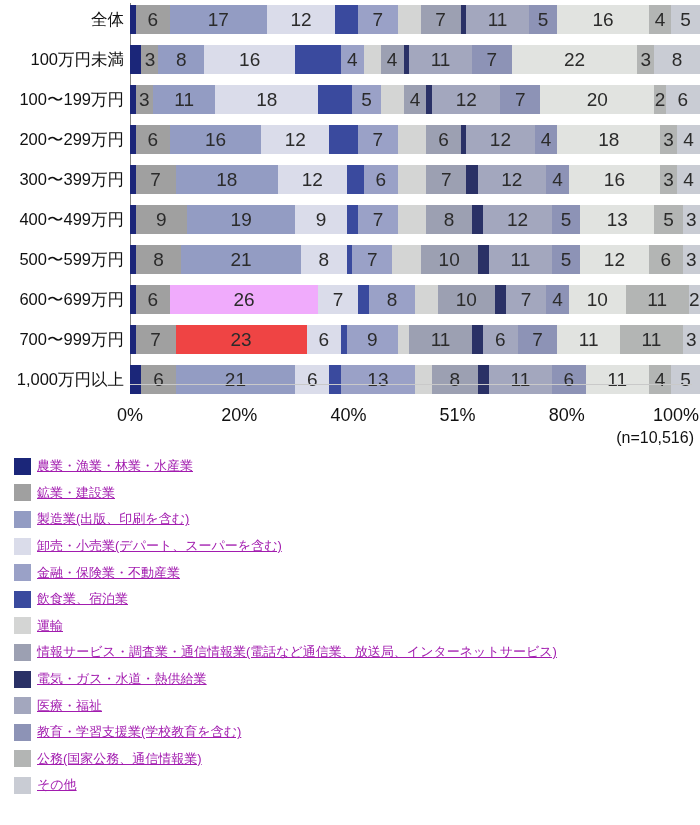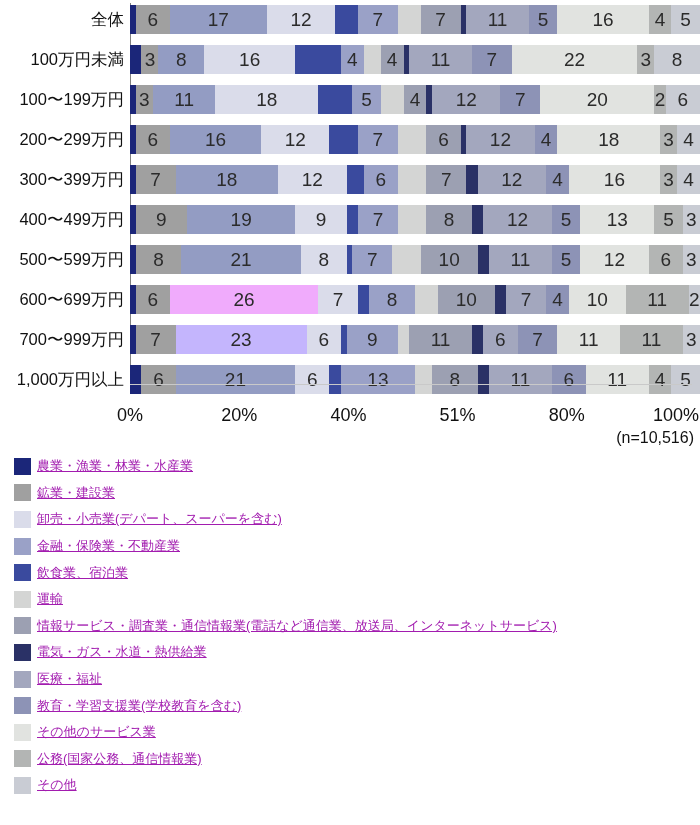--- a/index.html
+++ b/index.html
@@ -356,21 +356,21 @@
           </div>
         </div>
       </div>
       <div class="bar-row">
         <div class="cat-label">700〜999万円</div>
         <div class="bar">
           <div class="seg" style="width: 1%; background: rgb(27, 38, 121);"></div>
           <div class="seg" style="width: 7%; background: rgb(160, 160, 160);">
             <span class="seg-label">7</span>
           </div>
-          <div class="seg" style="width: 23%; background: #c4b5fd;">
+          <div class="seg" style="width: 23%; background: #ef4444;">
             <span class="seg-label">23</span>
           </div>
           <div class="seg" style="width: 6%; background: rgb(218, 220, 234);">
             <span class="seg-label">6</span>
           </div>
           <div class="seg" style="width: 1%; background: rgb(58, 74, 158);"></div>
           <div class="seg" style="width: 9%; background: rgb(154, 161, 199);">
             <span class="seg-label">9</span>
           </div>
           <div class="seg" style="width: 2%; background: rgb(212, 213, 212);"></div>
@@ -450,20 +450,24 @@
   <div class="legend" id="legend">
       <div class="legend-item">
         <span class="swatch" style="background: rgb(27, 38, 121);"></span>
         <span class="legend-text">農業・漁業・林業・水産業</span>
       </div>
       <div class="legend-item">
         <span class="swatch" style="background: rgb(160, 160, 160);"></span>
         <span class="legend-text">鉱業・建設業</span>
       </div>
       <div class="legend-item">
+        <span class="swatch" style="background: rgb(147, 156, 195);"></span>
+        <span class="legend-text">製造業(出版、印刷を含む)</span>
+      </div>
+      <div class="legend-item">
         <span class="swatch" style="background: rgb(218, 220, 234);"></span>
         <span class="legend-text">卸売・小売業(デパート、スーパーを含む)</span>
       </div>
       <div class="legend-item">
         <span class="swatch" style="background: rgb(154, 161, 199);"></span>
         <span class="legend-text">金融・保険業・不動産業</span>
       </div>
       <div class="legend-item">
         <span class="swatch" style="background: rgb(58, 74, 158);"></span>
         <span class="legend-text">飲食業、宿泊業</span>
@@ -482,24 +486,20 @@
       </div>
       <div class="legend-item">
         <span class="swatch" style="background: rgb(163, 167, 190);"></span>
         <span class="legend-text">医療・福祉</span>
       </div>
       <div class="legend-item">
         <span class="swatch" style="background: rgb(141, 147, 182);"></span>
         <span class="legend-text">教育・学習支援業(学校教育を含む)</span>
       </div>
       <div class="legend-item">
-        <span class="swatch" style="background: rgb(225, 227, 224);"></span>
-        <span class="legend-text">その他のサービス業</span>
-      </div>
-      <div class="legend-item">
         <span class="swatch" style="background: rgb(179, 181, 180);"></span>
         <span class="legend-text">公務(国家公務、通信情報業)</span>
       </div>
       <div class="legend-item">
         <span class="swatch" style="background: rgb(201, 204, 212);"></span>
         <span class="legend-text">その他</span>
       </div>
     </div>
 </div>
 

